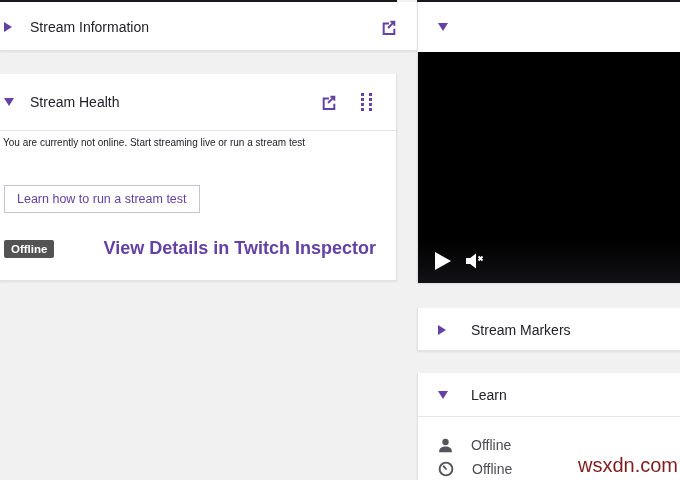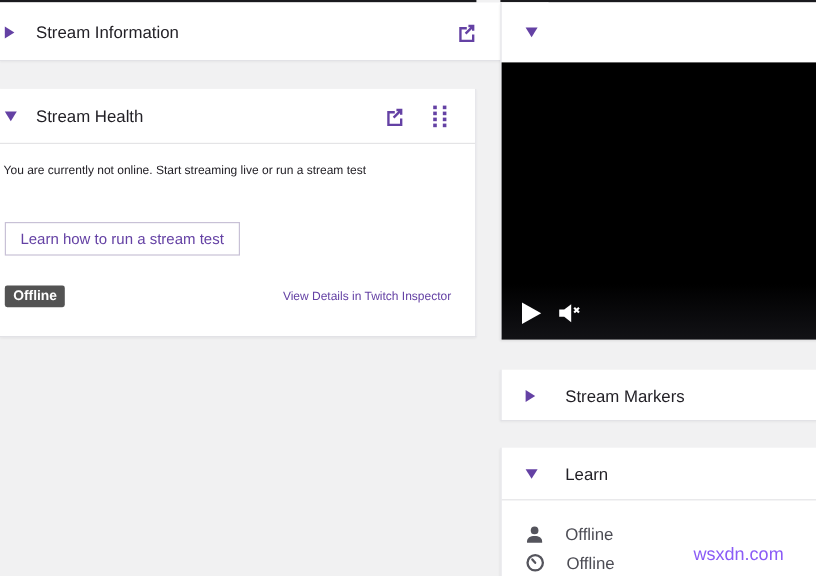--- a/index.html
+++ b/index.html
@@ -112,23 +112,24 @@
   .status-badge {
     background: #535353;
     color: #ffffff;
     font-size: 11.5px;
     font-weight: bold;
     padding: 3px 7px;
     border-radius: 2px;
   }
   .inspector-link {
     color: #6441a4;
-    font-size: 10px;
+    font-size: 18px;
     text-decoration: none;
     cursor: pointer;
+    font-weight: bold;
   }
 
   .video-area {
     position: absolute;
     left: 0; right: 0;
     top: 50px;
     height: 231px;
     background: linear-gradient(#000000 80%, #121216 100%);
   }
   .play-btn {
@@ -160,22 +161,22 @@
   .stats-row .label {
     font-size: 14px;
     color: #4c4c54;
   }
   .stats-row .icon { line-height: 0; }
 
   .watermark {
     position: absolute;
     left: 578px;
     top: 454px;
-    font-size: 15px;
-    color: #8b5cf6;
+    font-size: 20px;
+    color: #7f1d1d;
   }
 </style>
 </head>
 <body>
 
 <div class="screen">
 
   <div class="topline left"></div>
   <div class="topline right"></div>
 
@@ -200,21 +201,21 @@
               <rect x="9" y="11" width="3" height="3"></rect>
             <rect x="1" y="16" width="3" height="3"></rect>
               <rect x="9" y="16" width="3" height="3"></rect>
           </g>
         </svg>
       </span>
     </div>
   </section>
 
   <section class="panel leftcol" style="left:0; top:74px; width:397px; height:207px;">
-    <div class="panel-header divided" style="height:46px;padding-left:47px;">
+    <div class="panel-header divided" style="height:57px;padding-left:47px;">
       <span class="tri down" style="left:4px;"></span>
       <span class="panel-title" style="left:30px;">Stream Health</span>
       <span class="hdr-icon" style="right:58px;">
         <svg width="18" height="18" viewBox="0 0 20 20">
           <path fill="#6441a4" d="M3 5h7v2.2H5.2v9.6h9.6V12H17v7H3z"></path>
           <path fill="#6441a4" d="M11.5 3H17v5.5h-2.2V6.8l-5.1 5.1-1.6-1.6 5.1-5.1h-1.7z"></path>
         </svg>
       </span>
       <span class="hdr-icon" style="right:23px;">
         <svg width="13" height="20" viewBox="0 0 13 20">

